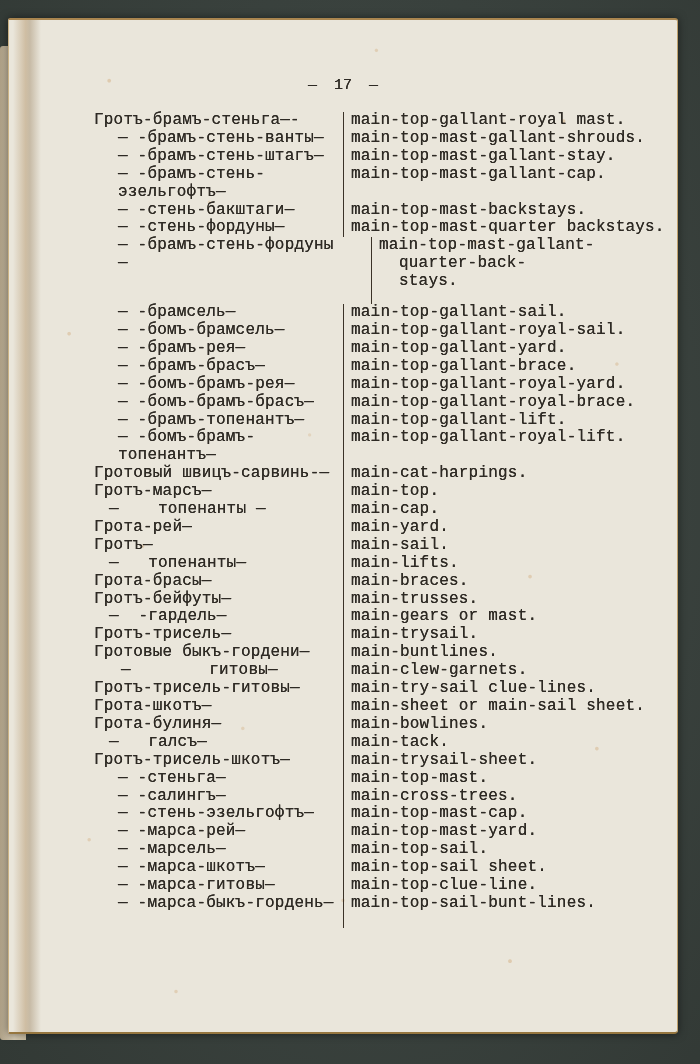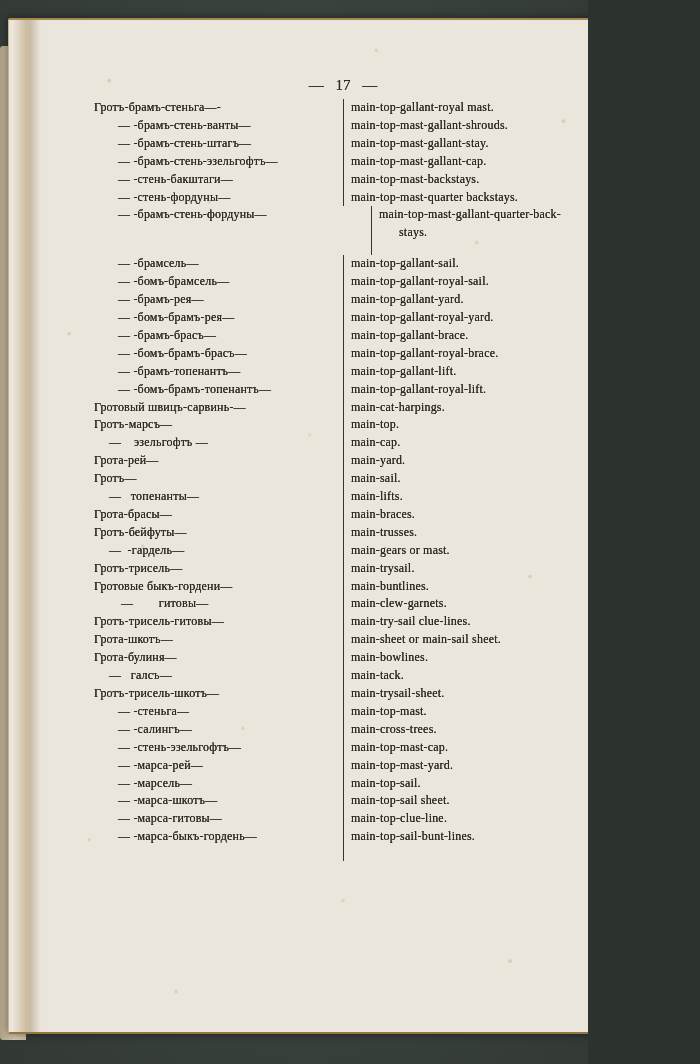--- a/index.html
+++ b/index.html
@@ -1,19 +1,19 @@
 <!DOCTYPE html>
 <html><head>
 <meta charset="utf-8">
 <style>
   html,body { margin:0; padding:0; background:#2c332f; }
   .scene {
-    position:relative; width:588px; height:1064px; overflow:hidden;
+    position:relative; width:700px; height:1064px; overflow:hidden;
     background: radial-gradient(ellipse at 52% 45%, #424b46 0%, #3a423e 55%, #323935 100%);
-    font-family:Liberation Serif, serif;
+    font-family:Liberation Mono, monospace;
   }
   .page-under {
     position:absolute; left:0; top:46px; width:26px; height:994px;
     background: linear-gradient(90deg,#b0a288 0%, #d5cab3 55%, #cabda2 100%);
     border-radius:3px 0 0 3px;
   }
   .paper {
     position:absolute; left:8px; top:18px; width:668px; height:1012px;
     background-color:#eae6db; color:#2e2a24;
     border-top:2px solid #a9854f; border-bottom:2px solid #96763f;
@@ -46,22 +46,22 @@
       rgba(163,124,72,.38) 45%,
       rgba(118,86,42,.30) 60%,
       rgba(150,110,60,0) 100%);
   }
   .page-number {
     position:absolute; top:57px; left:0; width:100%;
     text-align:center; font-size:15px; word-spacing:8px;
     text-shadow:0 0 .4px currentColor;
   }
   .rows {
-    position:absolute; top:79px; left:85px; width:578px;
-    font-size:12px; line-height:17.9px; letter-spacing:.2px;
+    position:absolute; top:92px; left:85px; width:578px;
+    font-size:16px; line-height:17.9px; letter-spacing:.2px;
     text-shadow:0 0 .4px currentColor;
   }
   .row { display:grid; grid-template-columns:249px 1fr; }
   .ru { white-space:pre-wrap; }
   .ru.ind1 { padding-left:24px; }
   .ru.ind2 { padding-left:15px; }
   .ru.ind3 { padding-left:27px; }
   .en {
     border-left:1.5px solid #3b3227;
     padding-left:27px; text-indent:-20px;
@@ -114,49 +114,49 @@
         </div>
         <div class="row">
           <div class="ru ind1">— -бомъ-брамсель—</div>
           <div class="en">main-top-gallant-royal-sail.</div>
         </div>
         <div class="row">
           <div class="ru ind1">— -брамъ-рея—</div>
           <div class="en">main-top-gallant-yard.</div>
         </div>
         <div class="row">
+          <div class="ru ind1">— -брамъ-брасъ—</div>
+          <div class="en">main-top-gallant-brace.</div>
+        </div>
+        <div class="row">
           <div class="ru ind1">— -бомъ-брамъ-рея—</div>
           <div class="en">main-top-gallant-royal-yard.</div>
         </div>
         <div class="row">
-          <div class="ru ind1">— -брамъ-брасъ—</div>
-          <div class="en">main-top-gallant-brace.</div>
-        </div>
-        <div class="row">
           <div class="ru ind1">— -бомъ-брамъ-брасъ—</div>
           <div class="en">main-top-gallant-royal-brace.</div>
         </div>
         <div class="row">
           <div class="ru ind1">— -брамъ-топенантъ—</div>
           <div class="en">main-top-gallant-lift.</div>
         </div>
         <div class="row">
           <div class="ru ind1">— -бомъ-брамъ-топенантъ—</div>
           <div class="en">main-top-gallant-royal-lift.</div>
         </div>
         <div class="row">
           <div class="ru">Гротовый швицъ-сарвинь-—</div>
           <div class="en">main-cat-harpings.</div>
         </div>
         <div class="row">
           <div class="ru">Гротъ-марсъ—</div>
           <div class="en">main-top.</div>
         </div>
         <div class="row">
-          <div class="ru ind2">—    эзельгофтъ —</div>
+          <div class="ru ind2">—    топенанты —</div>
           <div class="en">main-cap.</div>
         </div>
         <div class="row">
           <div class="ru">Грота-рей—</div>
           <div class="en">main-yard.</div>
         </div>
         <div class="row">
           <div class="ru">Гротъ—</div>
           <div class="en">main-sail.</div>
         </div>

